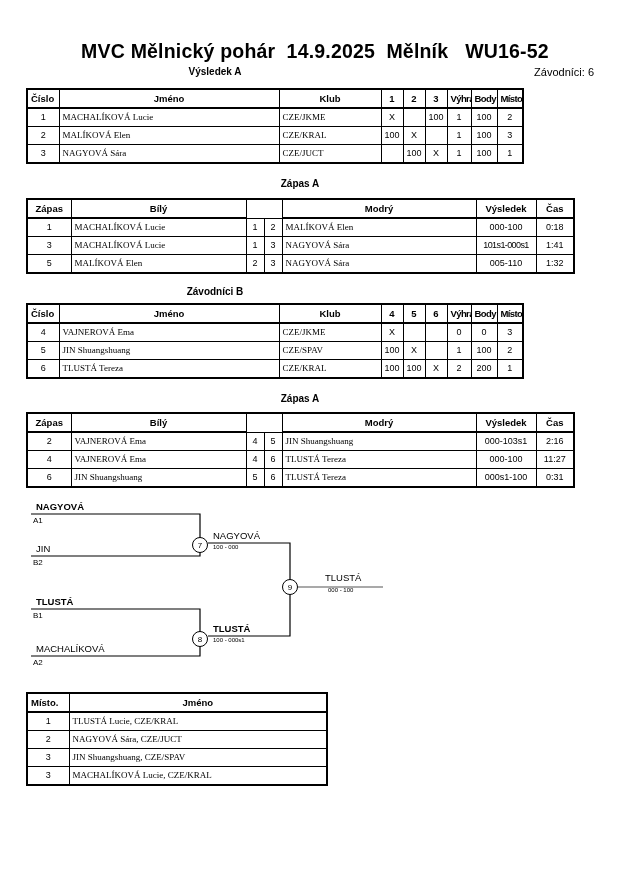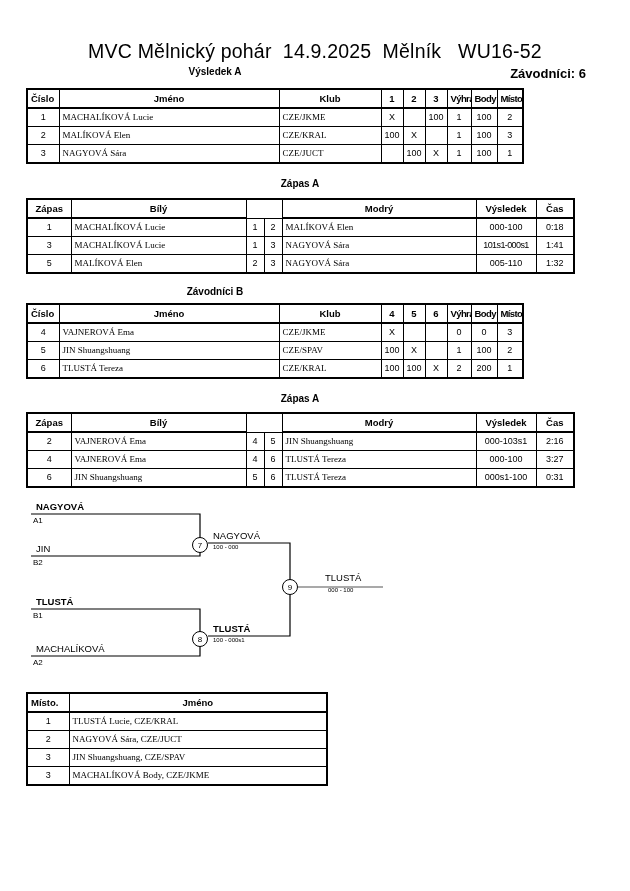--- a/index.html
+++ b/index.html
@@ -14,29 +14,29 @@
     overflow: hidden;
   }
 
   
   .doc-title {
     position: absolute;
     left: 0; top: 40px;
     width: 630px;
     text-align: center;
     font-size: 19.5px;
-    font-weight: normal;
+    font-weight: bold;
     letter-spacing: 0.2px;
     white-space: pre;
   }
   .entrants-count {
     position: absolute;
-    right: 44px; top: 66px;
-    font-size: 13px;
-    font-weight: bold;
+    right: 36px; top: 66px;
+    font-size: 11px;
+    font-weight: normal;
   }
 
   
   .caption {
     position: absolute;
     font-size: 10px;
     font-weight: bold;
     text-align: center;
   }
 
@@ -331,21 +331,21 @@
       <td class="c">000-103s1</td>
       <td class="c">2:16</td>
     </tr>
     <tr>
       <td class="c">4</td>
       <td class="l">VAJNEROVÁ Ema</td>
       <td class="c">4</td>
       <td class="c">6</td>
       <td class="l b">TLUSTÁ Tereza</td>
       <td class="c">000-100</td>
-      <td class="c">3:27</td>
+      <td class="c">11:27</td>
     </tr>
     <tr>
       <td class="c">6</td>
       <td class="l">JIN Shuangshuang</td>
       <td class="c">5</td>
       <td class="c">6</td>
       <td class="l b">TLUSTÁ Tereza</td>
       <td class="c">000s1-100</td>
       <td class="c">0:31</td>
     </tr>
@@ -415,16 +415,16 @@
     <tr>
       <td class="c">2</td>
       <td class="l">NAGYOVÁ Sára, CZE/JUCT</td>
     </tr>
     <tr>
       <td class="c">3</td>
       <td class="l">JIN Shuangshuang, CZE/SPAV</td>
     </tr>
     <tr>
       <td class="c">3</td>
-      <td class="l">MACHALÍKOVÁ Body, CZE/JKME</td>
+      <td class="l">MACHALÍKOVÁ Lucie, CZE/KRAL</td>
     </tr>
   </tbody>
 </table>
 
 </body></html>

